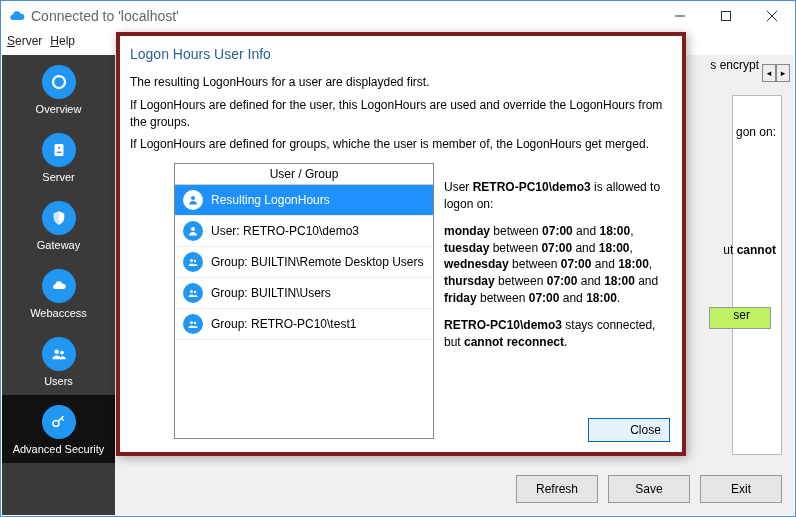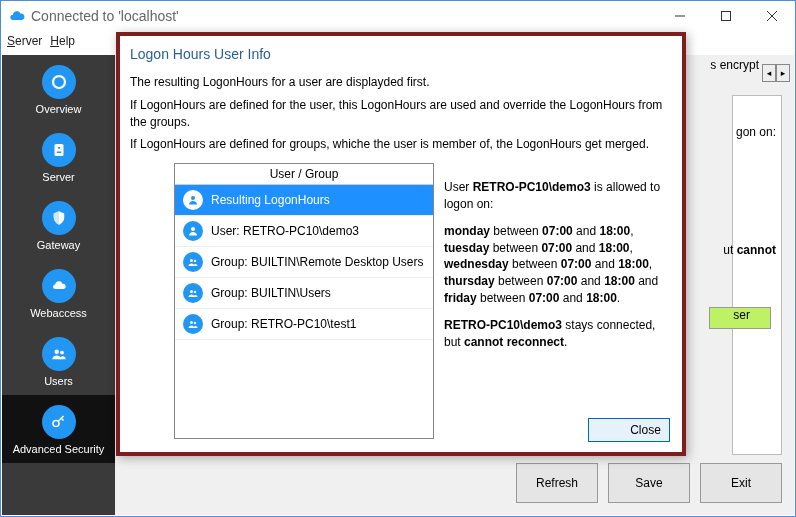--- a/index.html
+++ b/index.html
@@ -32,21 +32,21 @@
 .bg-tab-right { position: absolute; right: 35px; top: 3px; font-size: 12px; color: #000; }
 .bg-scroll-arrows { position: absolute; right: 4px; top: 9px; display:flex; }
 .bg-scroll-arrows div { width:14px; height:18px; border:1px solid #888; background:#eee; display:flex; align-items:center; justify-content:center; font-size:9px; }
 .bg-box { position:absolute; right:12px; top:40px; width: 50px; height: 360px; border:1px solid #bbb; background:#fff;}
 .bg-text1 { position:absolute; right:18px; top:70px; font-size:12px; }
 .bg-text2 { position:absolute; right:18px; top:188px; font-size:12px; text-align:left;}
 .bg-btn-ser { position:absolute; right: 23px; top: 252px; width: 62px; height:22px; border:1px solid #999; background:#bef264; display:flex; justify-content:flex-end; padding-right:20px; font-size:12px;}
 
 
 .bottom-btns { position: absolute; right: 12px; bottom: 12px; display: flex; gap: 10px; }
-.btn { width: 82px; height: 40px; border: 1px solid #999; background: #e5e5e5; font-size: 12px; cursor: pointer; }
+.btn { width: 82px; height: 28px; border: 1px solid #999; background: #e5e5e5; font-size: 12px; cursor: pointer; }
 .btn:disabled { color: #000000; }
 
 
 .dialog { position: absolute; left: 115px; top: 31px; width: 570px; height: 424px; background: #fff; border: 4px solid #7f1d1d; box-shadow: 2px 2px 10px rgba(0,0,0,0.3); }
 .dialog-title { padding: 10px 10px 6px; font-size: 14px; color: #2a6099; }
 .dialog-body { padding: 0 10px; font-size: 12px; }
 .dialog-body p { margin: 6px 0; line-height: 1.4; }
 
 .dialog-split { display: flex; gap: 10px; margin-top: 10px; height: 276px; padding-left: 44px; }
 .user-group-list { width: 260px; border: 1px solid #888; background: #fff; display: flex; flex-direction: column; }

